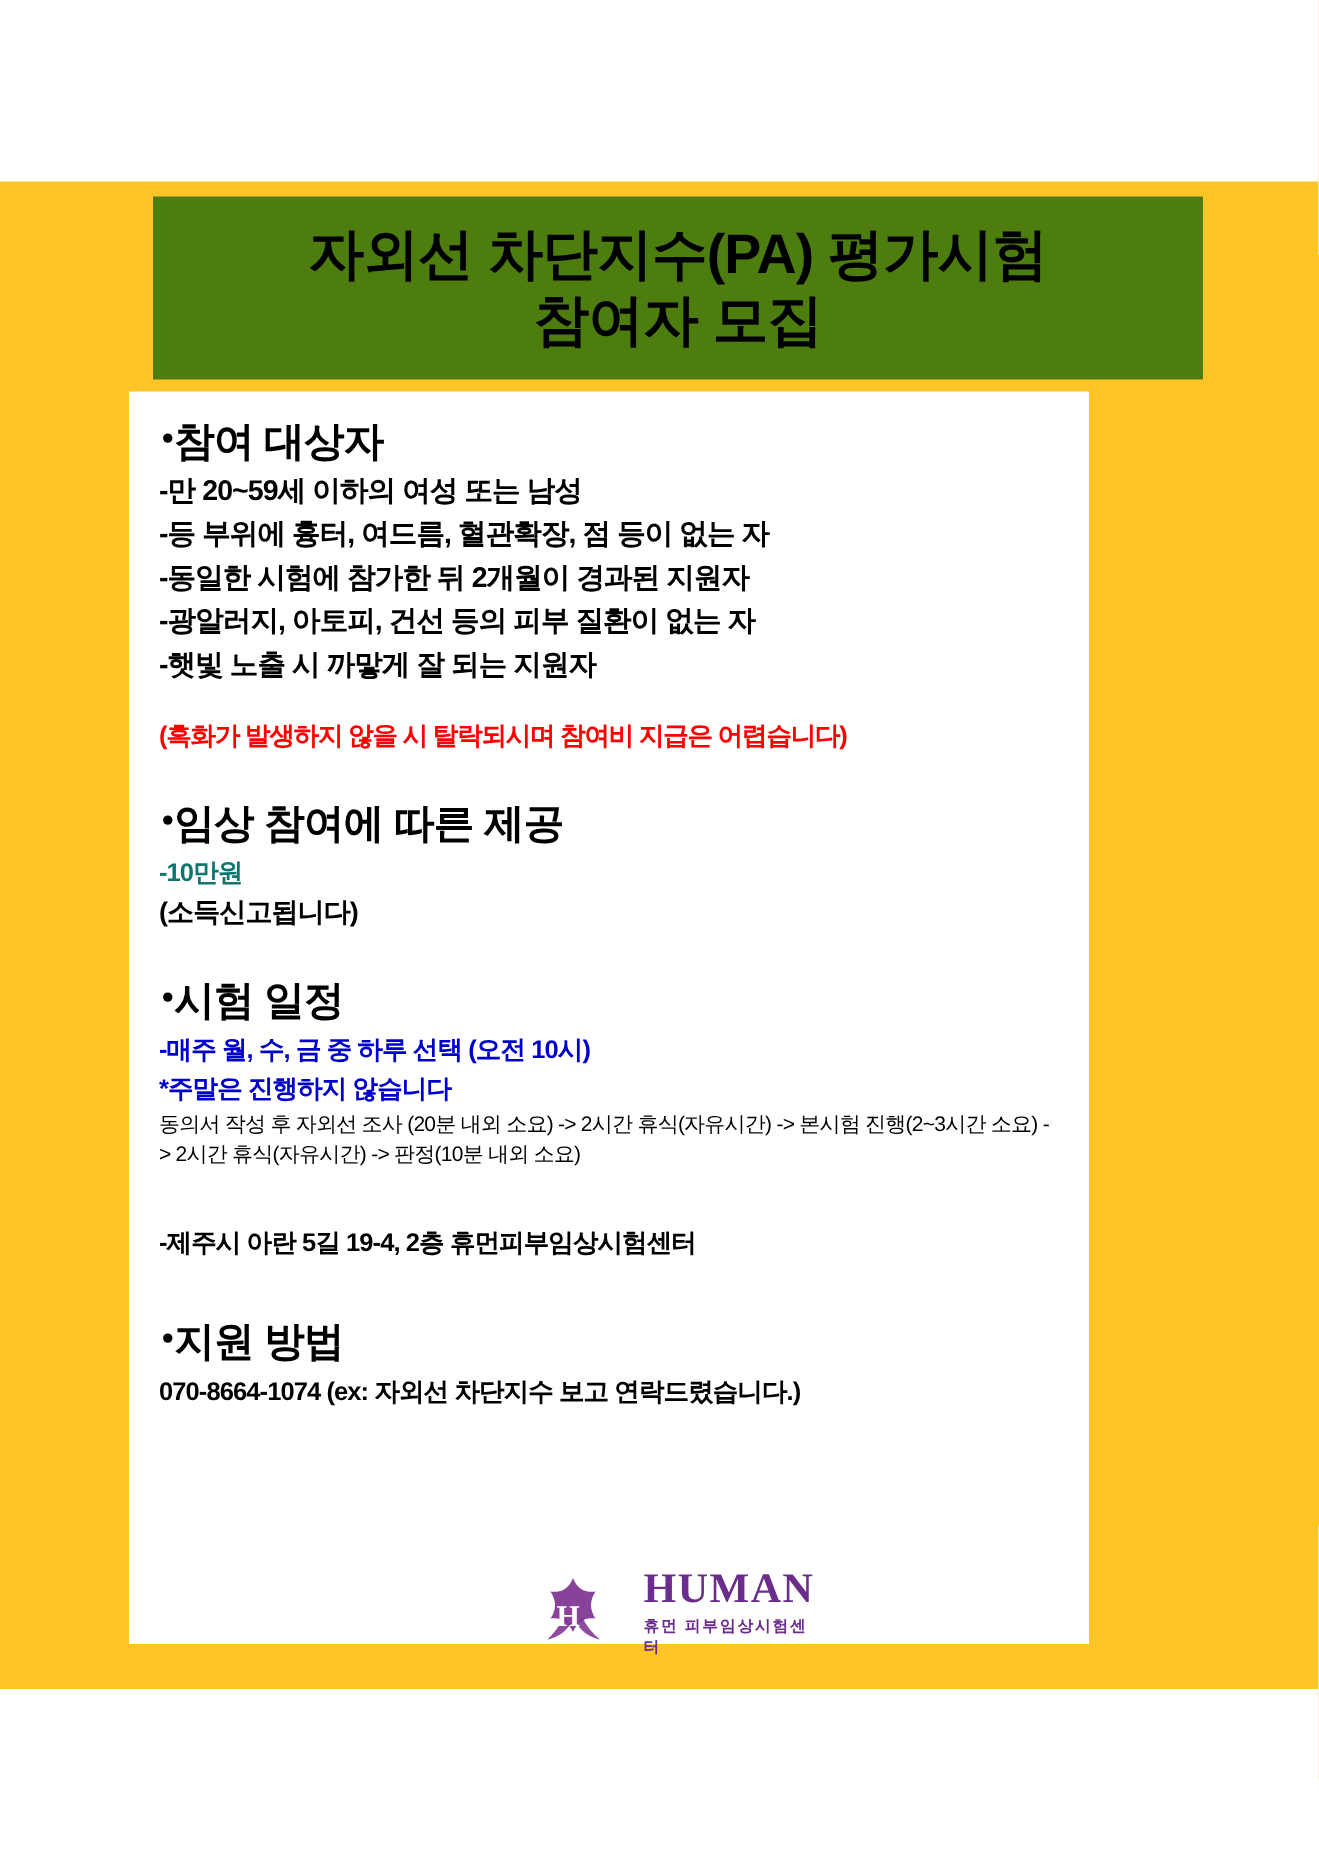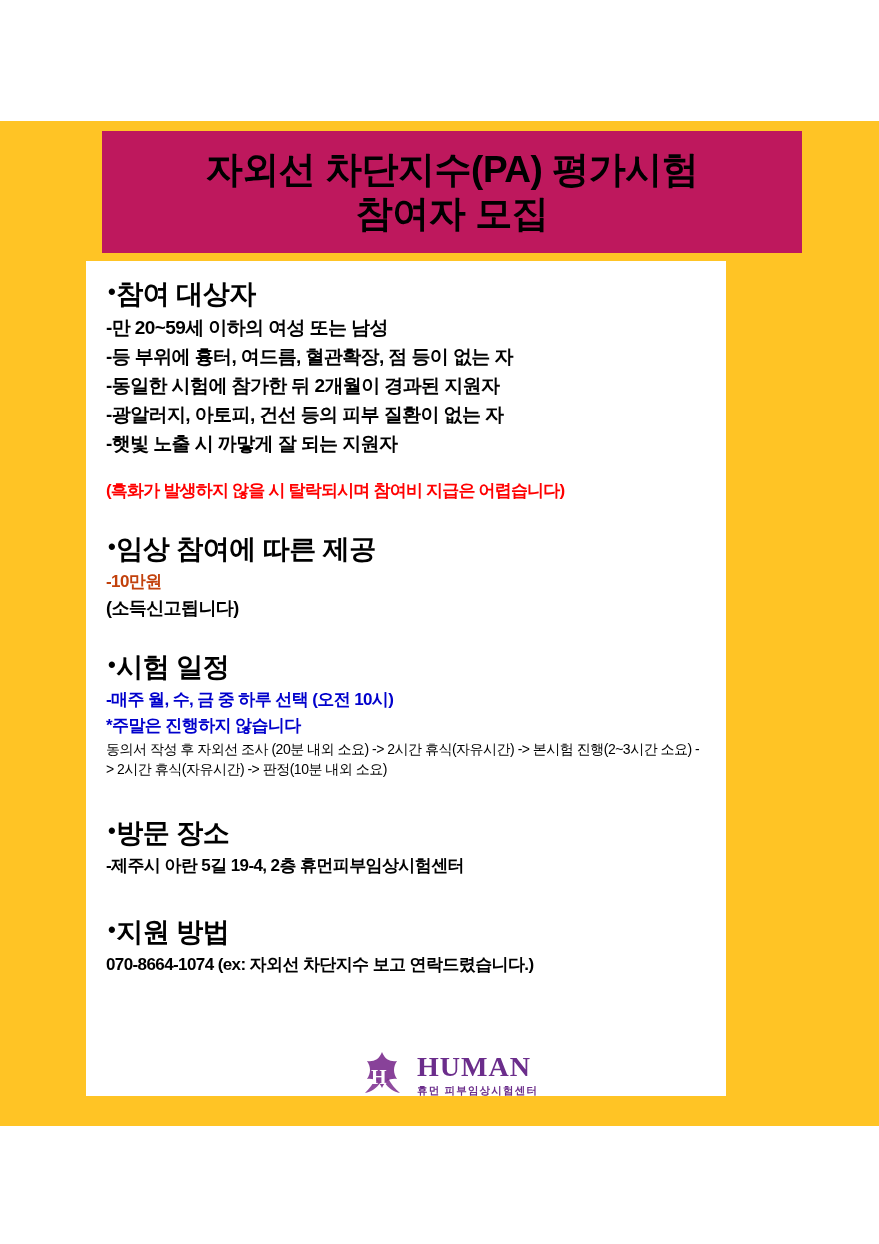--- a/index.html
+++ b/index.html
@@ -26,21 +26,21 @@
     box-sizing: border-box;
   }
 
   
   .title-band {
     position: absolute;
     left: 102px;
     top: 10px;
     width: 700px;
     height: 122px;
-    background: #be185d;
+    background: #4d7c0f;
     display: flex;
     flex-direction: column;
     align-items: center;
     justify-content: center;
     text-align: center;
   }
   .title-line {
     font-size: 37px;
     font-weight: bold;
     color: #000000;
@@ -80,21 +80,21 @@
   }
 
   .line {
     font-size: 19px;
     font-weight: bold;
     color: #000;
     line-height: 1.52;
     letter-spacing: -0.6px;
     white-space: nowrap;
   }
-  .line.red { color: #c2410c; }
+  .line.red { color: #0f766e; }
   .line.blue { color: #0000CC; }
   .line.small { font-size: 18px; }
 
   .note {
     font-size: 17px;
     font-weight: bold;
     color: #FF0000;
     line-height: 1.5;
     letter-spacing: -0.8px;
     margin-top: 20px;
@@ -126,21 +126,21 @@
     display: flex;
     align-items: center;
   }
   .logo-mark {
     width: 54px;
     height: 54px;
     flex: 0 0 54px;
     position: relative;
   }
   .logo-text {
-    margin-left: 8px;
+    margin-left: 20px;
   }
   .logo-word {
     font-size: 28px;
     font-weight: bold;
     color: #6B2D8B;
     letter-spacing: 1px;
     font-family: "Liberation Serif", "DejaVu Serif", serif;
     line-height: 1;
   }
   .logo-sub {
@@ -192,23 +192,20 @@
         <span class="bullet-dot">•</span><span>시험 일정</span>
       </div>
       <div class="line blue sub-small">-매주 월, 수, 금 중 하루 선택 (오전 10시)</div>
       <div class="line blue sub-small">*주말은 진행하지 않습니다</div>
       <div class="plain">동의서 작성 후 자외선 조사 (20분 내외 소요) -&gt; 2시간 휴식(자유시간) -&gt; 본시험 진행(2~3시간 소요) -&gt; 2시간 휴식(자유시간) -&gt; 판정(10분 내외 소요)</div>
     </div>
 
     <div class="gap-lg"></div>
 
     <div class="section">
-      <div class="section-head">
-        <span class="bullet-dot">•</span><span>방문 장소</span>
-      </div>
       <div class="line sub-small">-제주시 아란 5길 19-4, 2층 휴먼피부임상시험센터</div>
     </div>
 
     <div class="gap-lg"></div>
 
     <div class="section">
       <div class="section-head">
         <span class="bullet-dot">•</span><span>지원 방법</span>
       </div>
       <div class="line sub-small">070-8664-1074 (ex: 자외선 차단지수 보고 연락드렸습니다.)</div>

